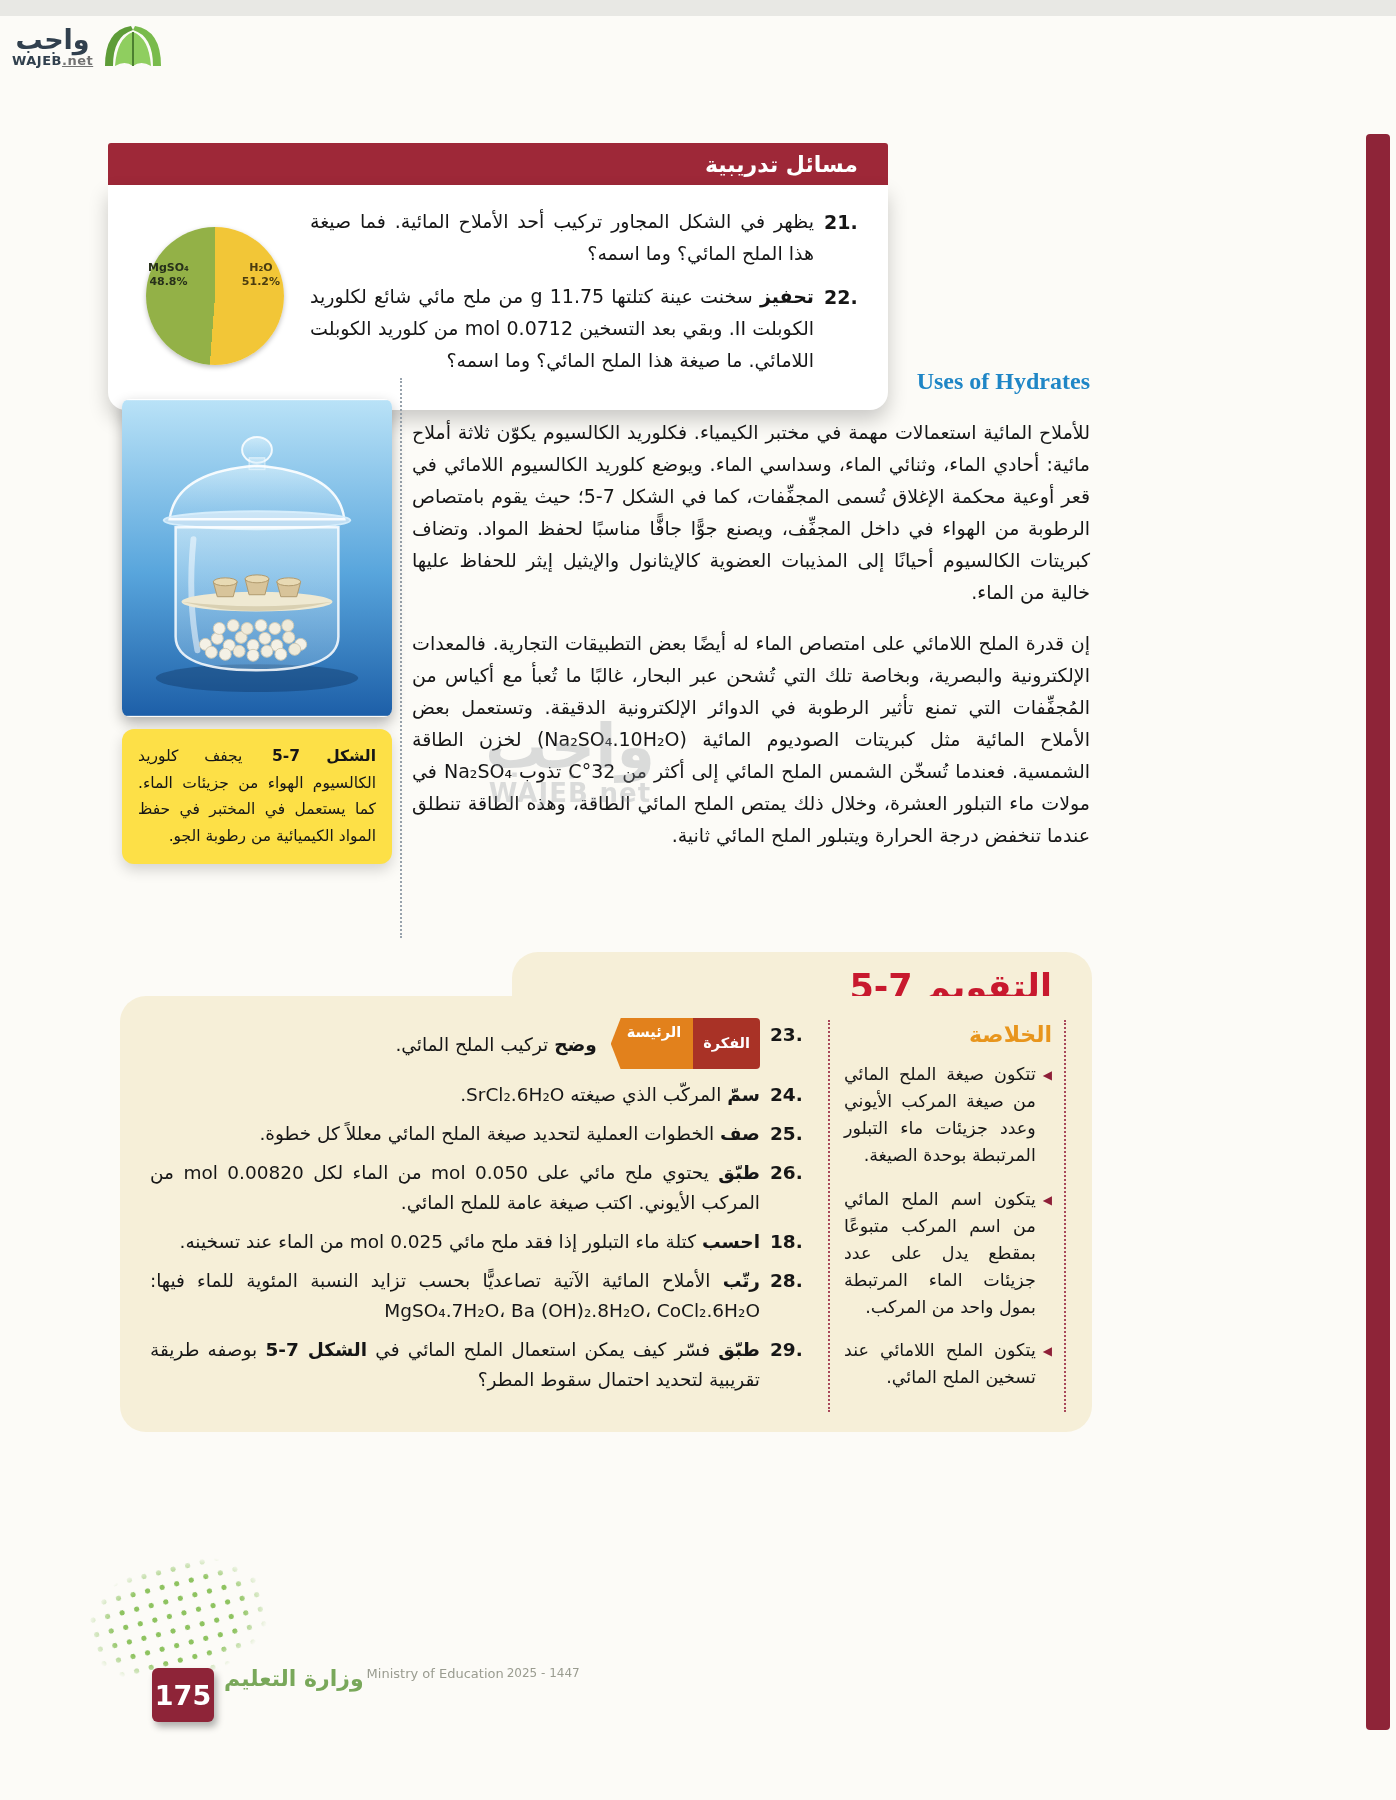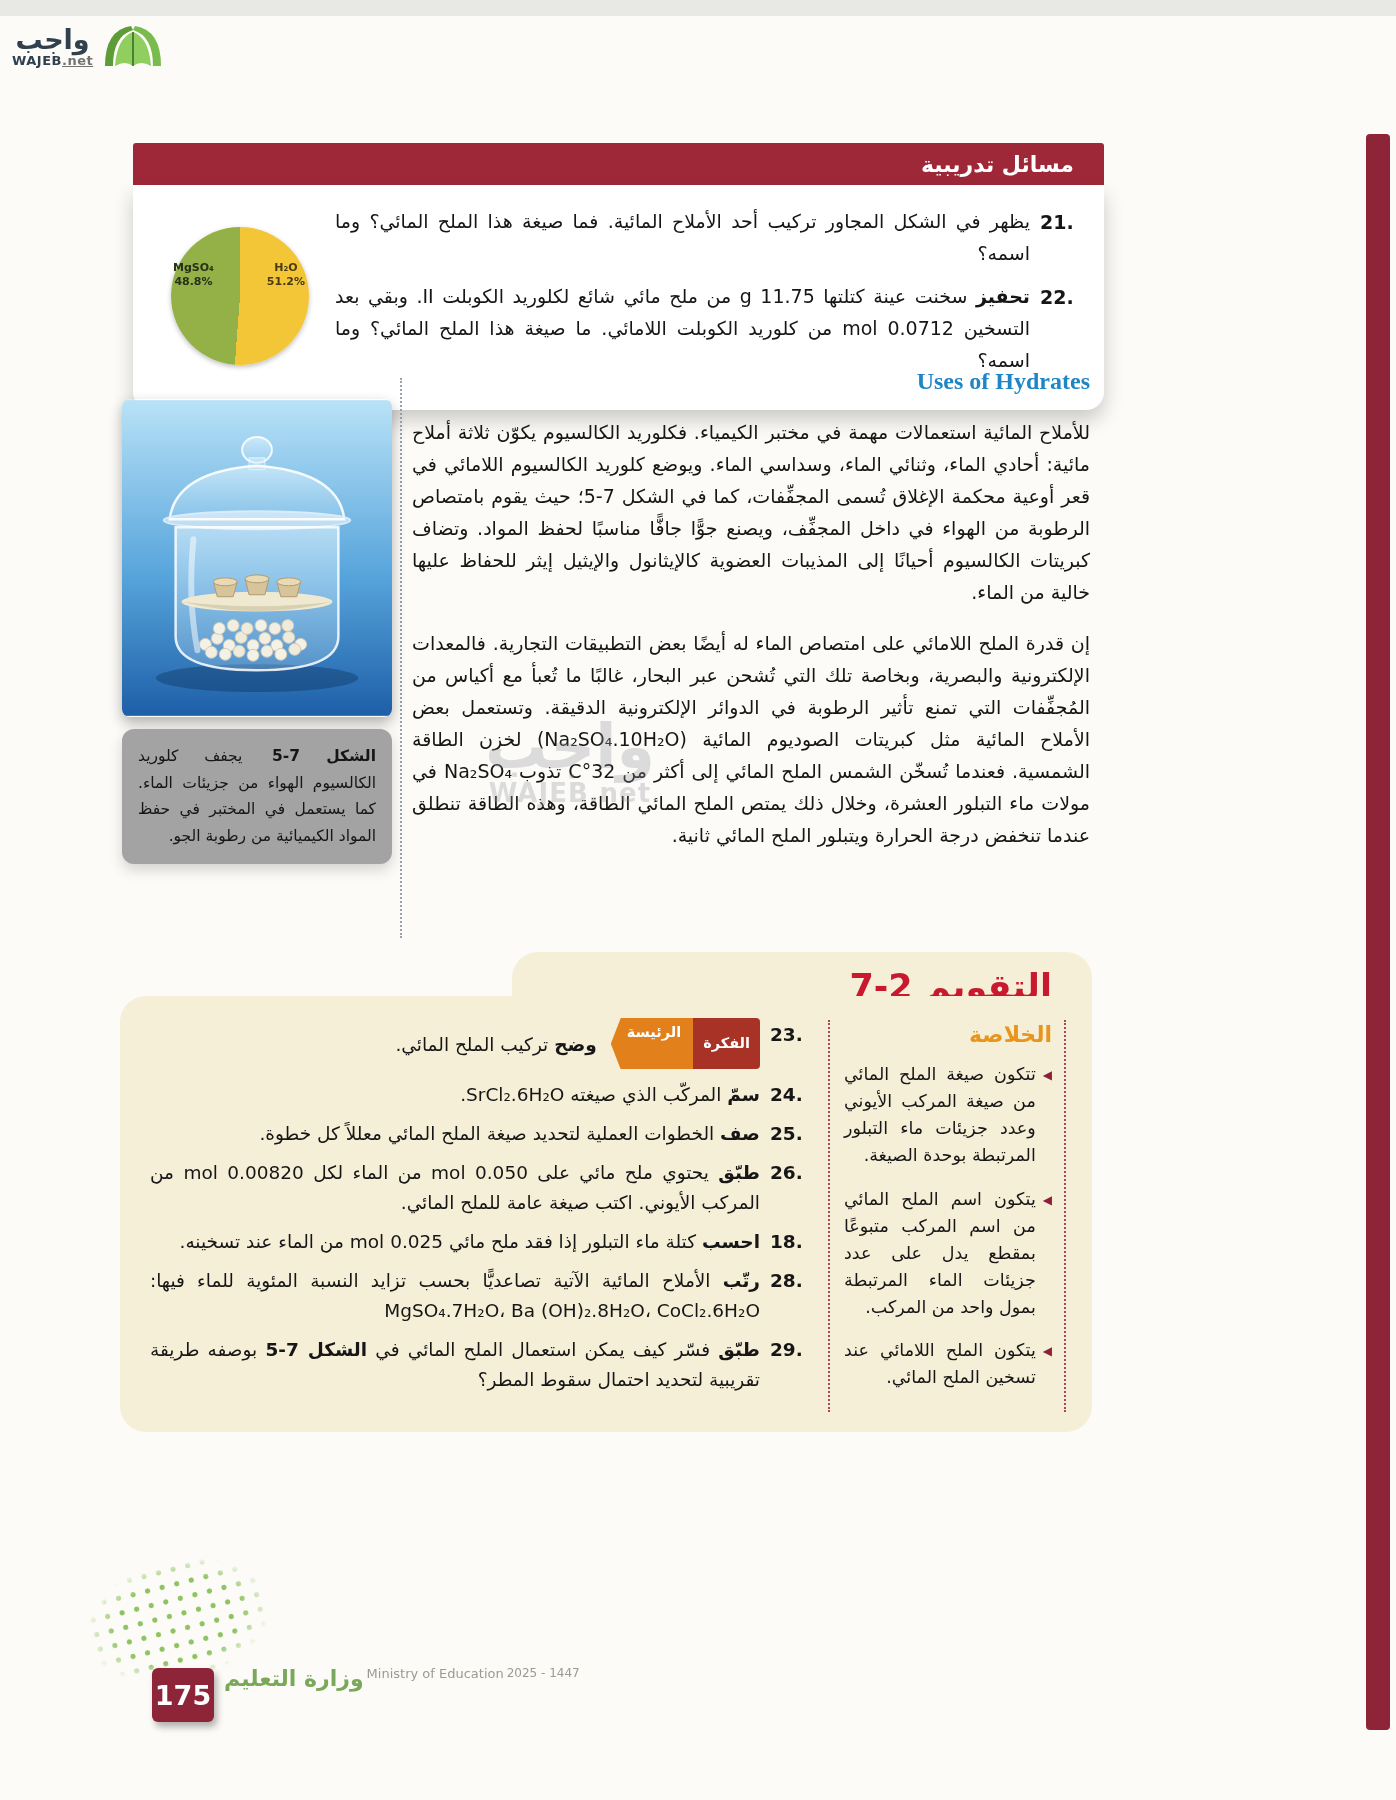--- a/index.html
+++ b/index.html
@@ -15,21 +15,21 @@
   .brand-ar { font-size:27px; font-weight:bold; color:#31404e; }
   .brand-en { font-size:13px; font-weight:bold; color:#31404e; letter-spacing:.5px; }
   .brand-en .net { color:#737373;text-decoration:underline; }
   .brand-icon svg { display:block; }
 
   
   .right-rail { position:absolute; right:6px; top:118px; width:24px; height:1596px;
     background:#8e2438; border-radius:4px; }
 
   
-  .practice { position:absolute; left:133px; top:127px; width:971px; }
+  .practice { position:absolute; left:108px; top:127px; width:780px; }
   .practice-header { height:42px; background:#9e2838; border-radius:3px 3px 0 0;
     display:flex; align-items:center; justify-content:flex-end; padding:0 30px; }
   .practice-header span { color:#fff; font-weight:bold; font-size:22px; }
   .practice-body { background:#fff; border-radius:0 0 18px 18px;
     box-shadow:0 10px 20px rgba(0,0,0,.20); padding:20px 26px 24px;
     display:flex; direction:rtl; gap:14px; min-height:172px; }
   .problems { flex:1; }
   .problem { display:flex; gap:10px; font-size:19px; line-height:1.7; margin-bottom:10px; text-align:justify; }
   .pnum { font-weight:bold; min-width:38px; direction:ltr; unicode-bidi:isolate; text-align:left; padding-top:1px; }
   .kw { font-weight:bold; }
@@ -46,21 +46,21 @@
   .uses { position:absolute; left:412px; top:352px; width:678px; direction:rtl; }
   .uses-title { display:flex; align-items:baseline; gap:24px; margin-bottom:22px; }
   .t-ar { font-size:27px; font-weight:bold; color:#1f86c6; }
   .t-en { font-size:24px; font-weight:bold; color:#1f86c6; font-family:"Liberation Serif", serif; }
   .para { font-size:19px; line-height:1.68; text-align:justify; margin-bottom:20px; }
 
   
   .figure { position:absolute; left:122px; top:383px; width:270px; }
   .photo { height:318px; border-radius:8px; overflow:hidden; box-shadow:0 6px 14px rgba(0,0,0,.3); }
   .photo svg { display:block; }
-  .caption { background:#a3a3a3; border-radius:12px; box-shadow:0 6px 14px rgba(0,0,0,.16);
+  .caption { background:#fde047; border-radius:12px; box-shadow:0 6px 14px rgba(0,0,0,.16);
     margin-top:12px; padding:14px 16px; font-size:15.5px; line-height:1.72;
     direction:rtl; text-align:justify; }
   .caption b { margin-left:4px; }
 
   
   .watermark { position:absolute; left:420px; top:700px; width:300px; text-align:center;
     opacity:.30; pointer-events:none; z-index:3; color:#8d939b; }
   .wm-ar { font-size:62px; font-weight:bold; line-height:1; }
   .wm-en { font-size:26px; font-weight:bold; letter-spacing:1px; }
 
@@ -224,21 +224,21 @@
       <span>يجفف كلوريد الكالسيوم الهواء من جزيئات الماء. كما يستعمل في المختبر في حفظ المواد الكيميائية من رطوبة الجو.</span>
     </div>
   </aside>
 
   <div class="watermark">
     <div class="wm-ar">واجب</div>
     <div class="wm-en">WAJEB.net</div>
   </div>
 
   <div class="assess-tab">
-    <span class="assess-title">التقويم 2-7</span>
+    <span class="assess-title">التقويم 7-5</span>
   </div>
   <section class="assess-box">
     <div class="assess-inner">
 
       <div class="summary">
         <h3>الخلاصة</h3>
         <div class="bullet">
           <span class="marker">◀</span>
           <p>تتكون صيغة الملح المائي من صيغة المركب الأيوني وعدد جزيئات ماء التبلور المرتبطة بوحدة الصيغة.</p>
         </div>

